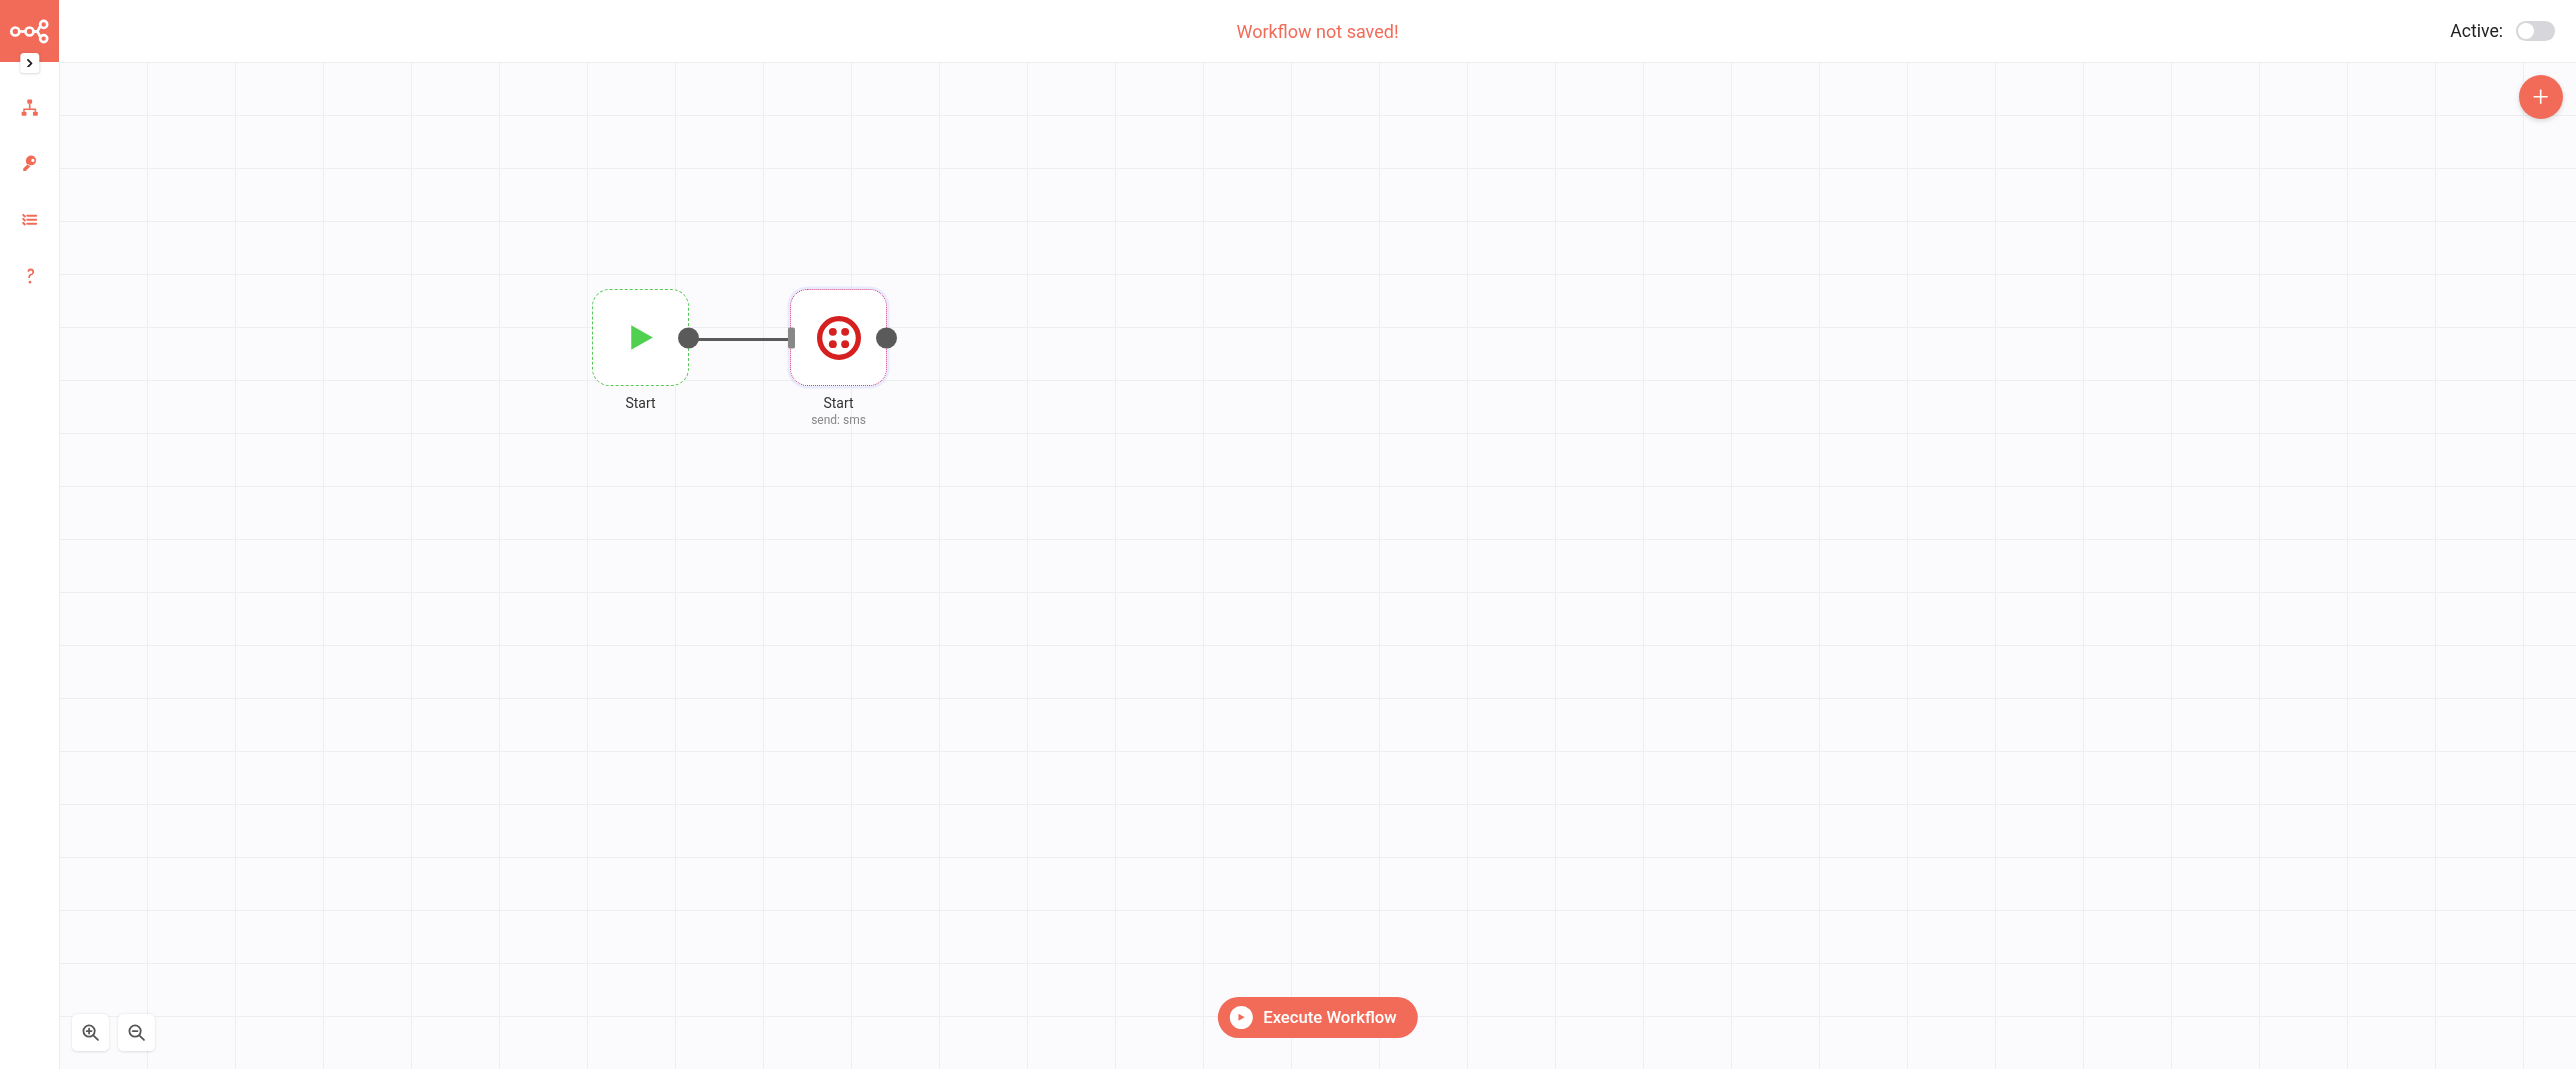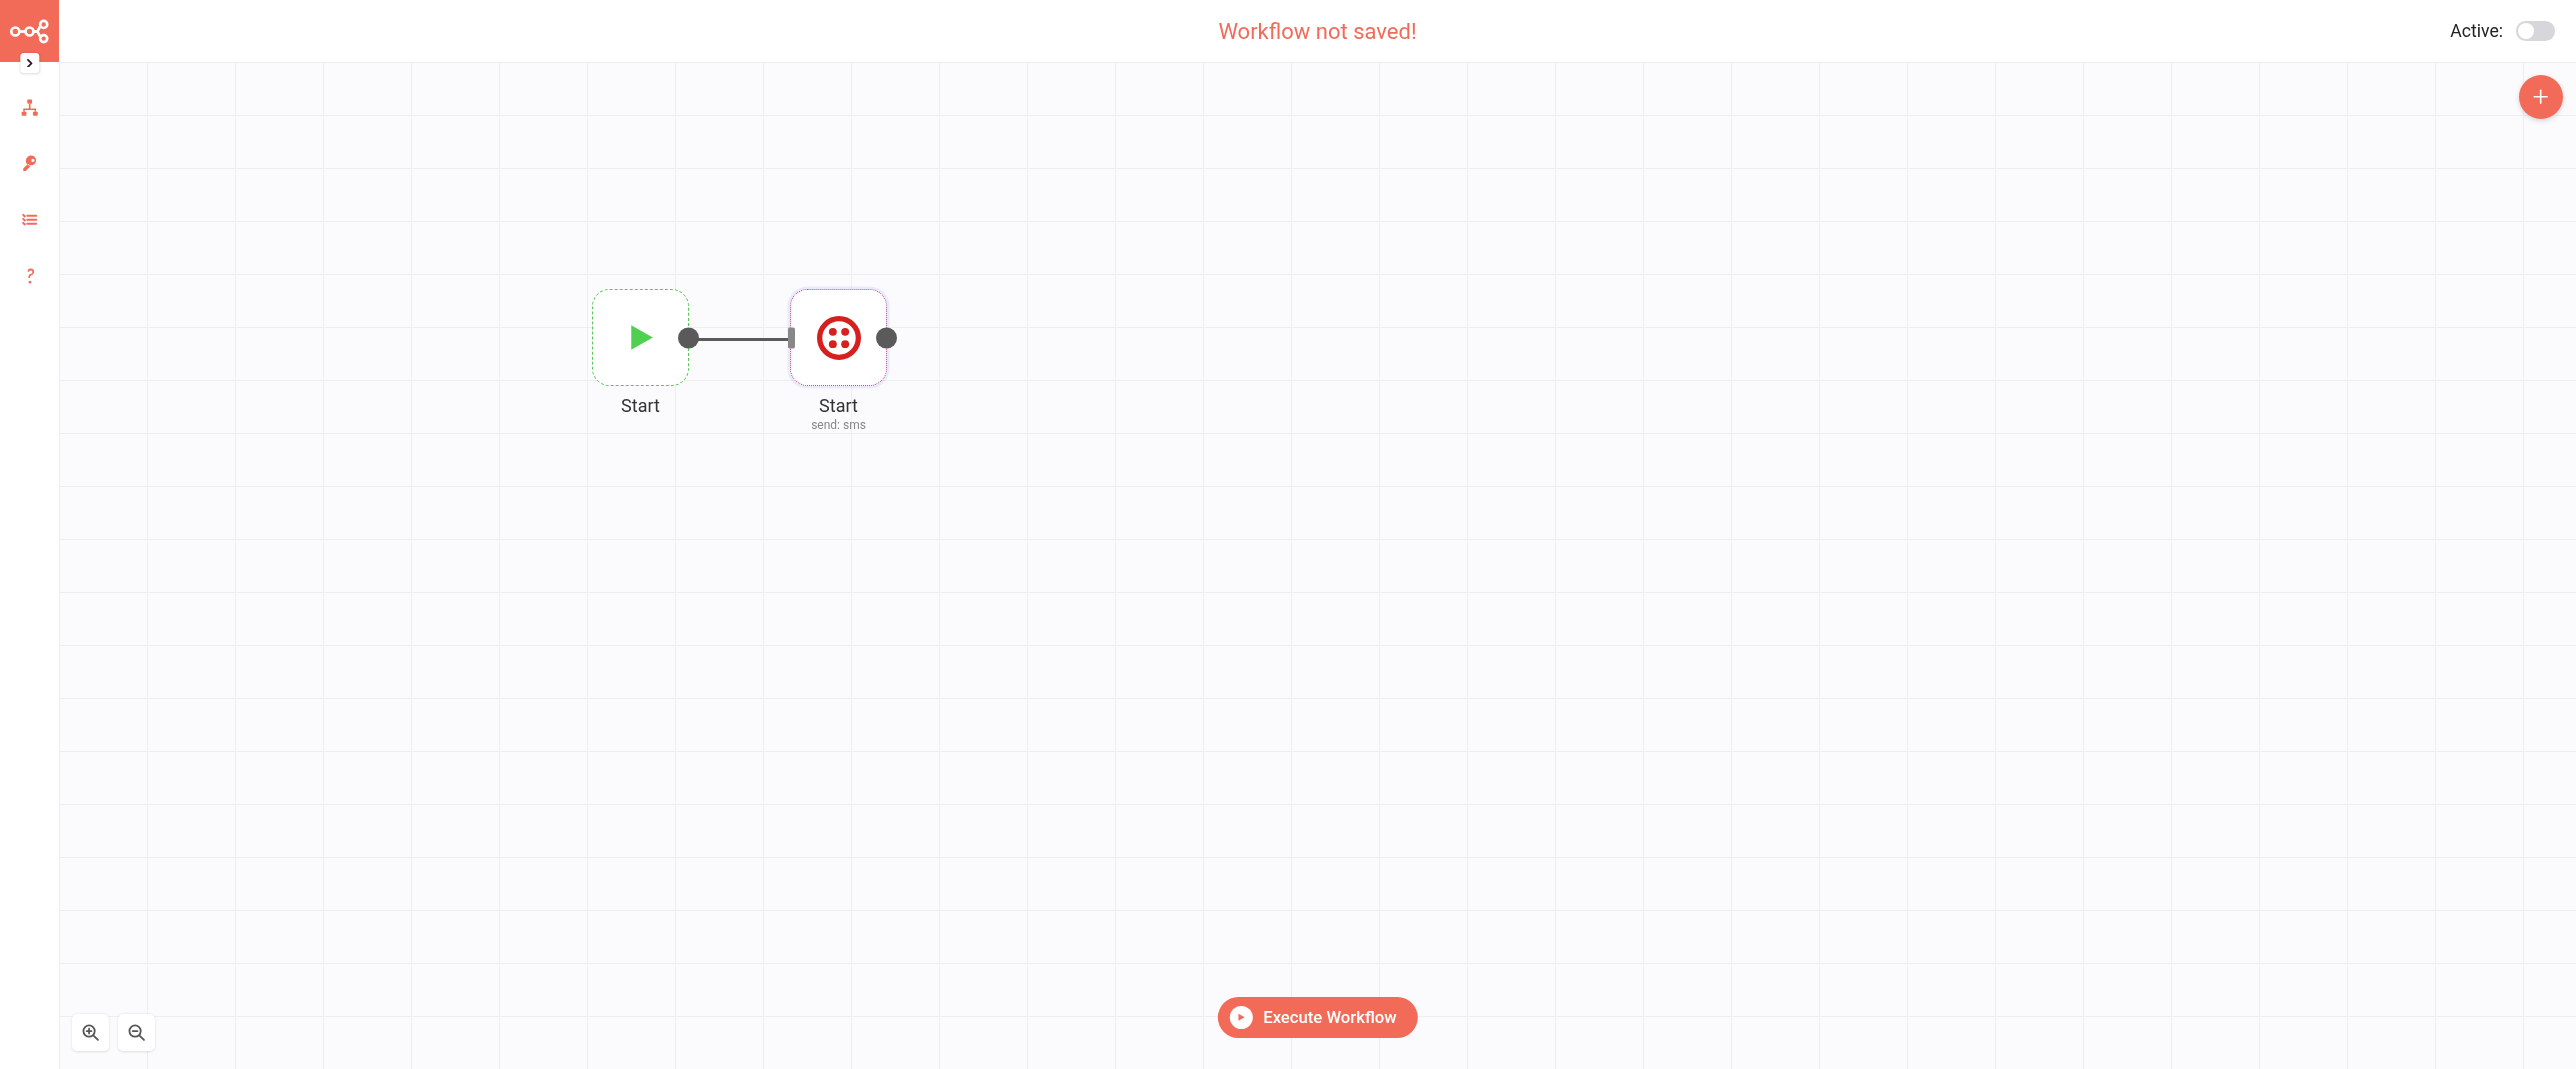--- a/index.html
+++ b/index.html
@@ -68,21 +68,21 @@
   .header {
     height: 62px;
     display: flex;
     align-items: center;
     justify-content: center;
     position: relative;
     background: #fff;
   }
   .header-status {
     color: #f26b59;
-    font-size: 22px;
+    font-size: 18px;
   }
   .header-active {
     position: absolute;
     right: 21px;
     top: 0;
     height: 62px;
     display: flex;
     align-items: center;
     gap: 13px;
     font-size: 17.6px;
@@ -150,21 +150,21 @@
   .port-in {
     width: 7px;
     height: 21px;
     background: #888;
     border-radius: 1.8px;
     position: absolute;
     left: -3.5px;
     top: 50%;
     transform: translateY(-50%);
   }
-  .node-label { margin-top: 8.8px; font-size: 18px; color: #333; }
+  .node-label { margin-top: 8.8px; font-size: 14px; color: #333; }
   .node-sublabel { font-size: 12px; color: #888; margin-top: 1.8px; }
 
   .edge {
     position: absolute;
     height: 2.6px;
     background: #5a5a5a;
   }
 
   
   .add-btn {

